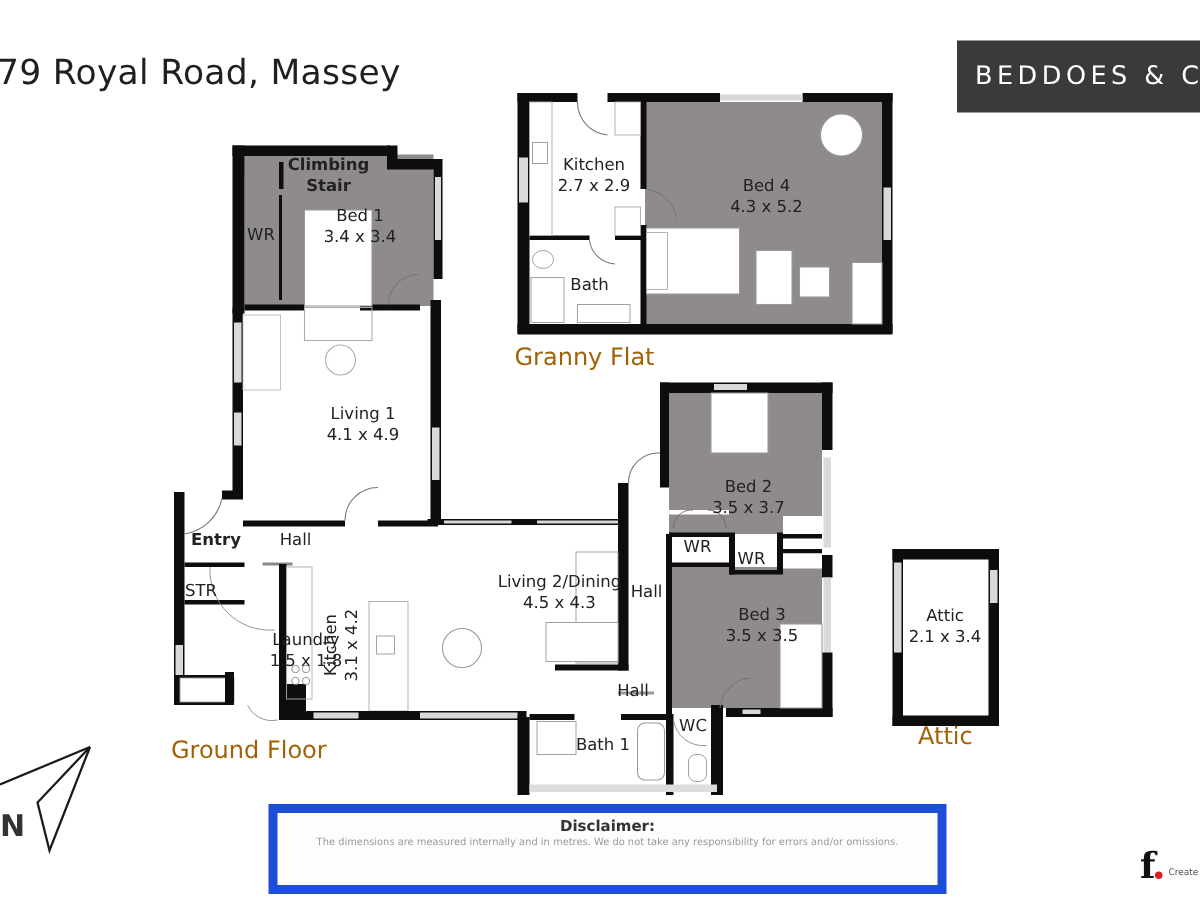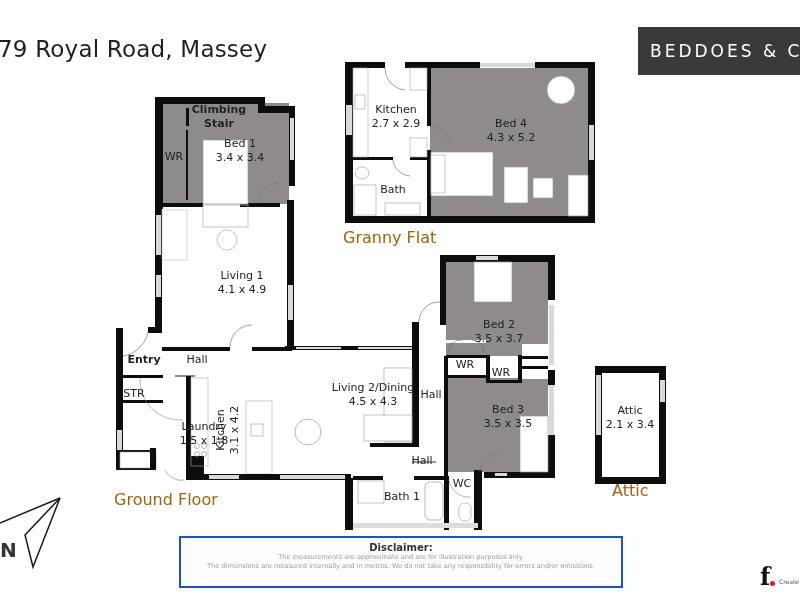--- a/index.html
+++ b/index.html
@@ -3,21 +3,21 @@
 <meta charset="utf-8">
 <style>
   html, body { margin:0; padding:0; }
   body { width:800px; height:600px; position:relative; overflow:hidden; background:#ffffff; font-family:"DejaVu Sans", sans-serif; color:#222; }
   .abs { position:absolute; }
   .title { left:-2px; top:36px; font-size:23px; color:#1f1f1f; letter-spacing:0.2px; font-family:"DejaVu Sans", sans-serif; }
   .brand { left:638px; top:27px; width:170px; height:48px; background:#3a3a3c; color:#fff; font-size:17px; letter-spacing:3px; line-height:48px; padding-left:12px; box-sizing:border-box; white-space:nowrap; }
   .plan { left:0; top:0; width:800px; height:600px; }
   .lbl { position:absolute; text-align:center; font-size:11px; line-height:14px; color:#222; white-space:nowrap; transform:translate(-50%,-50%); }
   .floorname { position:absolute; font-size:16px; color:#a16207; white-space:nowrap; }
-  .disclaimer { left:179px; top:536px; width:440px; height:48px; border:2px solid #1d4ed8; background:#fdfdfd; text-align:center; }
+  .disclaimer { left:179px; top:536px; width:440px; height:48px; border:6px solid #1d4ed8; background:#fdfdfd; text-align:center; }
   .disc-title { font-size:10px; font-weight:bold; color:#333; margin-top:4px; }
   .disc-line { font-size:6.6px; color:#9a9a9a; line-height:9px; }
   .north { left:0; top:495px; width:70px; height:80px; }
   .logo { left:758px; top:560px; width:42px; height:30px; }
   .logo-f { position:absolute; left:2px; top:2px; font-family:"DejaVu Serif", serif; font-size:24px; font-weight:bold; color:#111; }
   .logo-dot { position:absolute; left:12px; top:21px; width:5px; height:5px; border-radius:50%; background:#e11b22; }
   .logo-txt { position:absolute; left:21px; top:18px; font-size:6px; color:#555; }
 </style>
 </head>
 <body>
@@ -254,21 +254,20 @@
 <div class="floorname" style="left:612px;top:481px;">Attic</div>
 
 <svg class="abs north" viewBox="0 0 70 80">
   <path d="M60 3 L33 72 L25 40 Z" fill="none" stroke="#1a1a1a" stroke-width="1.5"></path>
   <path d="M0 28 L60 3" fill="none" stroke="#1a1a1a" stroke-width="1.5"></path>
 </svg>
 <div class="abs" style="left:0;top:538px;font-size:20px;font-weight:bold;color:#333;">N</div>
 
 <div class="abs disclaimer">
   <div class="disc-title">Disclaimer:</div>
-  <div class="disc-line">The measurements are approximate and are for illustration purposes only.</div>
   <div class="disc-line">The dimensions are measured internally and in metres. We do not take any responsibility for errors and/or omissions.</div>
 </div>
 
 <div class="abs logo">
   <span class="logo-f">f</span>
   <span class="logo-dot"></span>
   <span class="logo-txt">Create</span>
 </div>
 
 </body></html>

